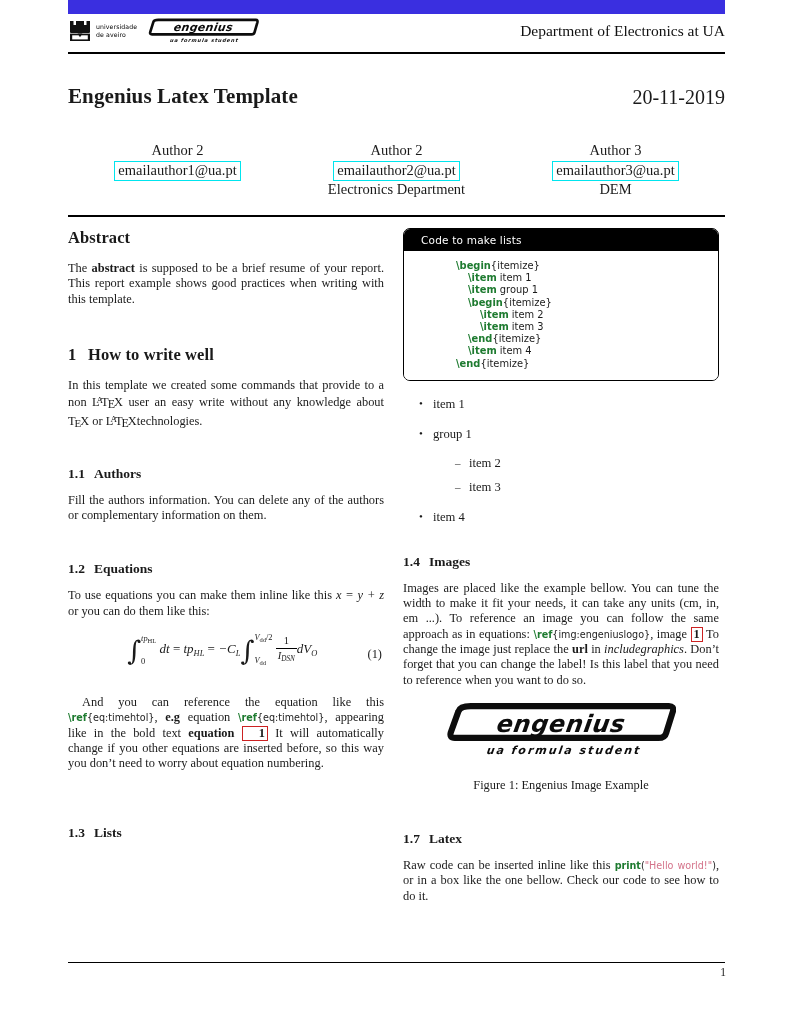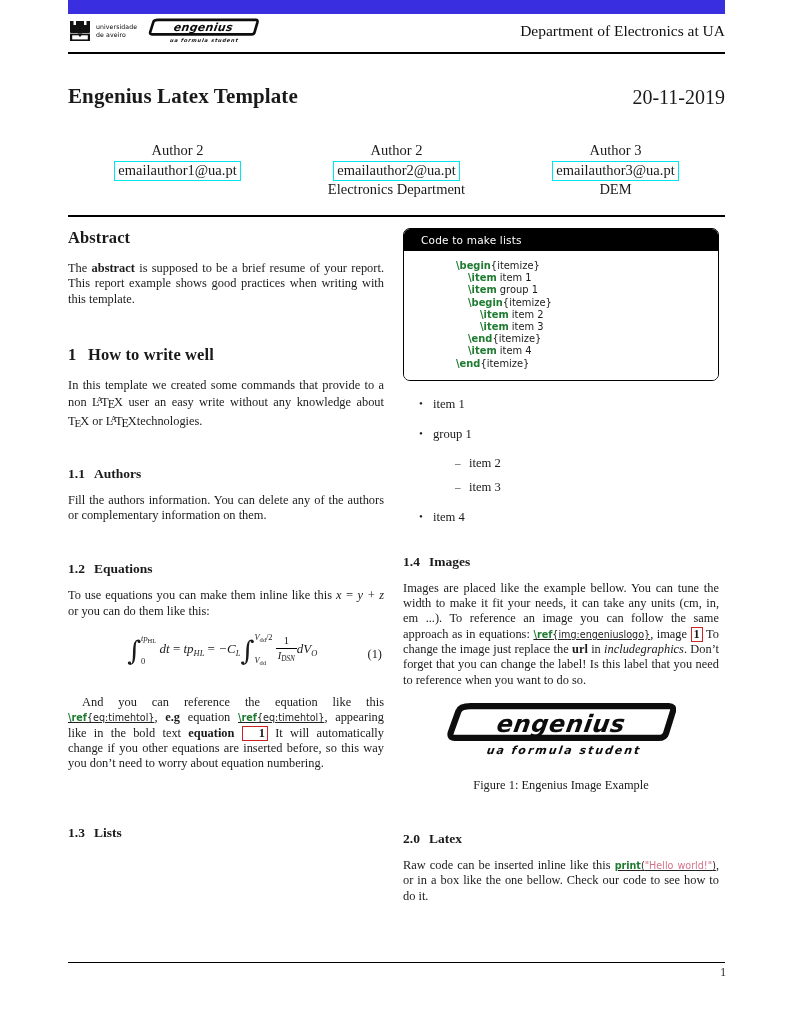--- a/index.html
+++ b/index.html
@@ -90,21 +90,21 @@
     font-size:12.4px;line-height:15.3px;margin:0 0 14px 0;
     text-align:justify;text-justify:inter-word;
     hyphens:auto;
   }
   p.body.indent{text-indent:14px;margin-top:8px;}
   b,strong{font-weight:bold;}
   i,em{}
   
   .icode{
     font-family:"DejaVu Sans","Liberation Sans",sans-serif;
-    font-size:9.6px;color:#222;text-decoration:underline;
+    font-size:9.6px;color:#222;
   }
   .icode .kw{color:#1E7B30;font-weight:bold;}
   .icode .str{color:#D4738A;}
   .refbox{
     display:inline-block;border:1.1px solid #CC2222;
     padding:0 2px;line-height:13px;font-weight:bold;font-size:12.4px;
   }
   
   .codebox{
     border:1.3px solid #000;border-radius:7px;overflow:hidden;
@@ -312,21 +312,21 @@
             <path d="M28 4 L252 4 Q258 4 256.5 10 L249 34 Q247.5 40 240 40 L10 40 Q3.5 40 5.5 33.5 L14 10 Q16 4 28 4 Z" fill="none" stroke="#0d0d0d" stroke-width="7" stroke-linejoin="round"></path>
             <text x="131" y="33" font-family="DejaVu Sans, Liberation Sans, sans-serif" font-size="27" font-weight="bold" font-style="italic" fill="#0d0d0d" text-anchor="middle" letter-spacing="0.8" transform="skewX(-9) translate(3,0)">engenius</text>
             <text x="137" y="58" font-family="DejaVu Sans, Liberation Sans, sans-serif" font-size="12.5" font-weight="bold" font-style="italic" fill="#0d0d0d" text-anchor="middle" letter-spacing="2.2" transform="skewX(-9) translate(5,0)">ua formula student</text>
           </g>
         </svg>
         <div class="figcap">Figure 1: Engenius Image Example</div>
       </div>
 
       <div style="height:28px"></div>
 
-      <h3 class="subsec"><span class="num">2.0</span><span>Latex</span></h3>
+      <h3 class="subsec"><span class="num">1.7</span><span>Latex</span></h3>
 
       <p class="body"><span>Raw code can be inserted inline like this </span><span class="icode"><span class="kw">print</span><span>(</span><span class="str">"Hello world!"</span><span>)</span></span><span>, or in a box like the one bellow. Check our code to see how to do it.</span></p>
 
     </div>
   </div>
 
   <div class="footrule"></div>
   <div class="pagenum">1</div>
 
 </div>

